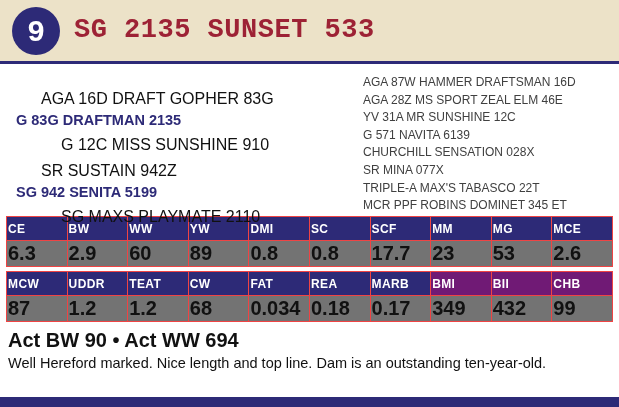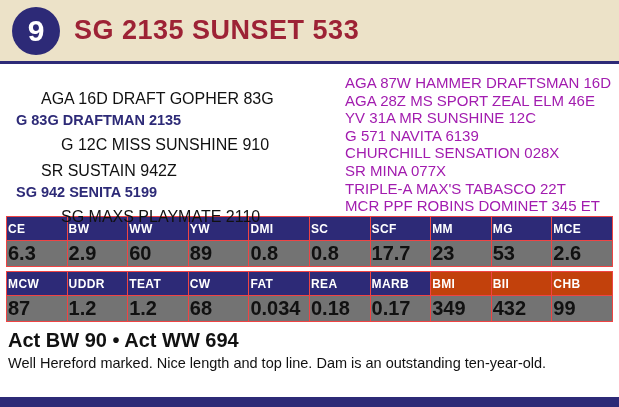--- a/index.html
+++ b/index.html
@@ -41,20 +41,21 @@
     justify-content: center;
     margin-left: 12px;
     margin-right: 14px;
     flex: none;
     box-shadow: 0 0 0 2px #ece2c8;
   }
   .header-text {
     display: flex;
     flex-direction: column;
     justify-content: center;
+    font-family: Liberation Mono, monospace;
   }
   .animal-title {
     font-size: 27px;
     font-weight: bold;
     color: #9d2235;
     letter-spacing: 0.5px;
     line-height: 1.05;
     white-space: nowrap;
   }
   .animal-sub {
@@ -76,22 +77,22 @@
   }
   .ped-left {
     width: 355px;
     position: relative;
     font-size: 12px;
     color: #111;
   }
   .ped-right {
     flex: 1;
     position: relative;
-    font-size: 15px;
-    color: #a21caf;
+    font-size: 12px;
+    color: #404040;
     padding-top: 4px;
   }
   .ped-right div {
     line-height: 17.6px;
     white-space: nowrap;
   }
   .ped-left .line {
     position: absolute;
     white-space: nowrap;
   }
@@ -121,21 +122,21 @@
     font-size: 13px;
   }
   tr.hdr td {
     background: #2d2a77;
     color: #ffffff;
     font-weight: bold;
     font-size: 12px;
     letter-spacing: 0.4px;
   }
   tr.hdr td.red {
-    background: #c2410c;
+    background: #701a75;
   }
   tr.val td {
     background: #737373;
     color: #111111;
     font-weight: bold;
     font-size: 20px;
     height: 23px;
   }
   .spacer-row {
     height: 4px;

